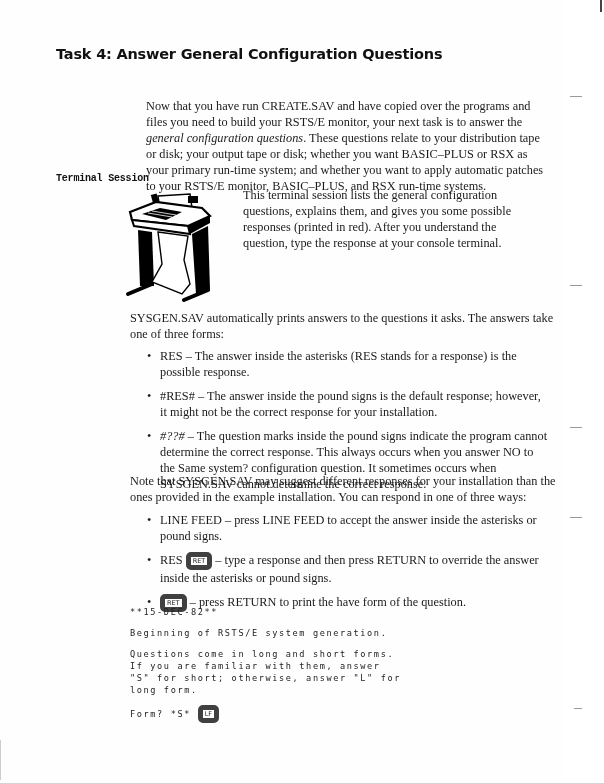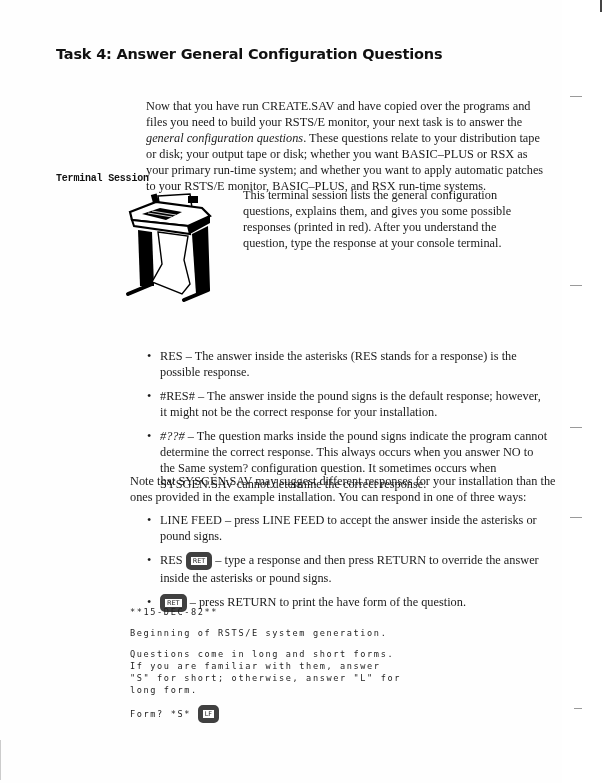--- a/index.html
+++ b/index.html
@@ -82,20 +82,21 @@
 
       <line x1="10" y1="104" x2="34" y2="94" stroke="#000" stroke-width="4" stroke-linecap="round"></line>
       <line x1="66" y1="110" x2="90" y2="100" stroke="#000" stroke-width="4" stroke-linecap="round"></line>
     </svg>
   </div>
 
   <div class="term-text body">
     <p>This terminal session lists the general configuration questions, explains them, and gives you some possible responses (printed in red). After you understand the question, type the response at your console terminal.</p>
   </div>
 
+  <p class="para body" style="top:310px;">SYSGEN.SAV automatically prints answers to the questions it asks. The answers take one of three forms:</p>
 
   <ul class="bul body" style="top:348px;">
     <li><span class="dot">•</span><span>RES</span><span> – The answer inside the asterisks (RES stands for a response) is the possible response.</span></li>
     <li><span class="dot">•</span><span>#RES#</span><span> – The answer inside the pound signs is the default response; however, it might not be the correct response for your installation.</span></li>
     <li><span class="dot">•</span><i>#??#</i><span> – The question marks inside the pound signs indicate the program cannot determine the correct response. This always occurs when you answer NO to the Same system? configuration question. It sometimes occurs when SYSGEN.SAV cannot determine the correct response.</span></li>
   </ul>
 
   <p class="para body" style="top:473px;">Note that SYSGEN.SAV may suggest different responses for your installation than the ones provided in the example installation. You can respond in one of three ways:</p>
 
   <ul class="bul body" style="top:512px;">

